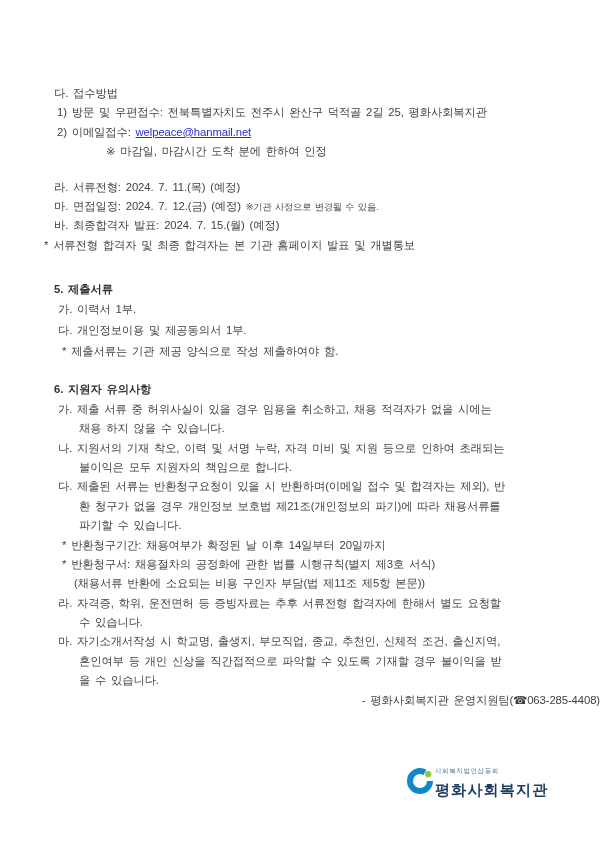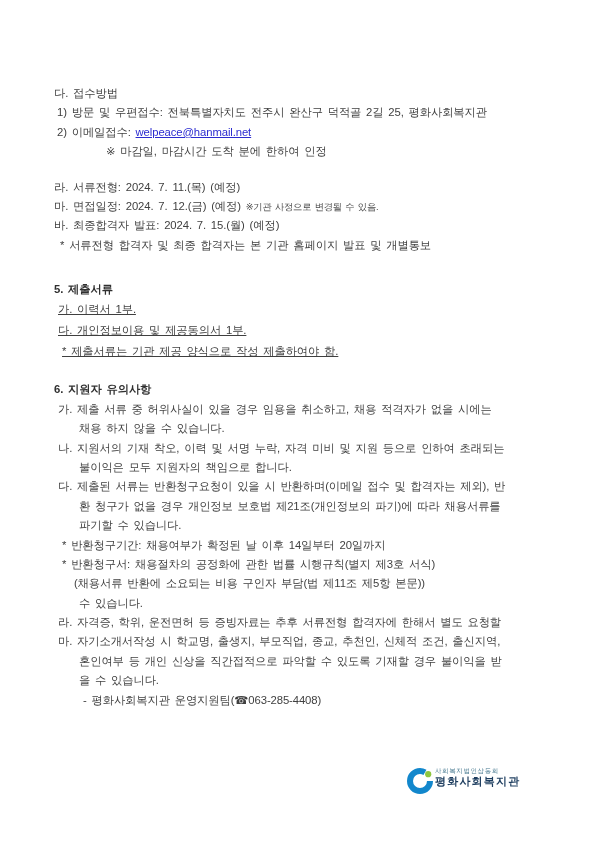--- a/index.html
+++ b/index.html
@@ -7,49 +7,49 @@
     width:600px;height:849px;position:relative;overflow:hidden;
     font-family:"Liberation Sans","DejaVu Sans",sans-serif;
     color:#3f3f3f;
   }
   .page{position:absolute;left:0;top:0;width:600px;height:605px;background:#ffffff;}
   .doc-body{position:absolute;left:0;top:84px;width:600px;}
   .line{
     height:19.4px;line-height:19.4px;white-space:nowrap;
     font-size:11.3px;letter-spacing:-0.1px;word-spacing:1.8px;
   }
-  .line.tall{height:20.8px;line-height:20.8px;text-decoration:underline;}
+  .line.tall{height:20.8px;line-height:20.8px;}
   .line.bold{font-weight:bold;color:#303030;}
   .blank{width:100%;}
   .blank.s{height:16px;}
   .blank.m{height:24.5px;}
   .blank.l{height:19px;}
   
   .ind-a{padding-left:54px;}
   .ind-h{padding-left:54px;}
   .ind-num{padding-left:57px;}
   .ind-note{padding-left:106px;}
-  .ind-star1{padding-left:60px;}
+  .ind-star1{padding-left:44px;}
   .ind-item{padding-left:58px;}
   .ind-star2{padding-left:62px;}
   .ind-cont{padding-left:79px;}
   .ind-paren{padding-left:74px;}
-  .ind-dash{padding-left:83px;}
+  .ind-dash{padding-left:83px;text-align:right;}
   a.link{color:#2b2bd0;cursor:pointer;}
   .small-note{font-size:9.3px;color:#4a4a4a;letter-spacing:-0.2px;word-spacing:1px;}
   
   .logo{position:absolute;left:406px;top:764px;display:flex;align-items:flex-start;}
   .logo svg{display:block;}
   .logo-text{margin-left:-1px;padding-top:3px;}
   .logo-small{
     font-size:6.5px;line-height:8px;color:#46788f;letter-spacing:0.6px;white-space:nowrap;
   }
   .logo-name{
-    font-size:11px;line-height:13px;font-weight:bold;color:#1c3c5e;
-    letter-spacing:1.2px;white-space:nowrap;margin-top:0;
+    font-size:15px;line-height:13px;font-weight:bold;color:#1c3c5e;
+    letter-spacing:1.2px;white-space:nowrap;margin-top:8px;
   }
 </style>
 </head>
 <body>
 
 <div class="page">
 
   <div class="doc-body" id="doc-body">
       <div class="line ind-a"><span>다. 접수방법</span></div>
       <div class="line ind-num"><span>1) 방문 및 우편접수: 전북특별자치도 전주시 완산구 덕적골 2길 25, 평화사회복지관</span></div>
@@ -70,22 +70,22 @@
       <div class="line ind-item"><span>가. 제출 서류 중 허위사실이 있을 경우 임용을 취소하고, 채용 적격자가 없을 시에는</span></div>
       <div class="line ind-cont"><span>채용 하지 않을 수 있습니다.</span></div>
       <div class="line ind-item"><span>나. 지원서의 기재 착오, 이력 및 서명 누락, 자격 미비 및 지원 등으로 인하여 초래되는</span></div>
       <div class="line ind-cont"><span>불이익은 모두 지원자의 책임으로 합니다.</span></div>
       <div class="line ind-item"><span>다. 제출된 서류는 반환청구요청이 있을 시 반환하며(이메일 접수 및 합격자는 제외), 반</span></div>
       <div class="line ind-cont"><span>환 청구가 없을 경우 개인정보 보호법 제21조(개인정보의 파기)에 따라 채용서류를</span></div>
       <div class="line ind-cont"><span>파기할 수 있습니다.</span></div>
       <div class="line ind-star2"><span>* 반환청구기간: 채용여부가 확정된 날 이후 14일부터 20일까지</span></div>
       <div class="line ind-star2"><span>* 반환청구서: 채용절차의 공정화에 관한 법률 시행규칙(별지 제3호 서식)</span></div>
       <div class="line ind-paren"><span>(채용서류 반환에 소요되는 비용 구인자 부담(법 제11조 제5항 본문))</span></div>
+      <div class="line ind-item"><span>라. 자격증, 학위, 운전면허 등 증빙자료는 추후 서류전형 합격자에 한해서 별도 요청할</span></div>
       <div class="line ind-cont"><span>수 있습니다.</span></div>
-      <div class="line ind-item"><span>라. 자격증, 학위, 운전면허 등 증빙자료는 추후 서류전형 합격자에 한해서 별도 요청할</span></div>
       <div class="line ind-item"><span>마. 자기소개서작성 시 학교명, 출생지, 부모직업, 종교, 추천인, 신체적 조건, 출신지역,</span></div>
       <div class="line ind-cont"><span>혼인여부 등 개인 신상을 직간접적으로 파악할 수 있도록 기재할 경우 불이익을 받</span></div>
       <div class="line ind-cont"><span>을 수 있습니다.</span></div>
       <div class="line ind-dash"><span>- 평화사회복지관 운영지원팀(☎063-285-4408)</span></div>
     </div>
 
   <div class="logo">
     <svg width="30" height="34" viewBox="0 0 30 34">
       <circle cx="14" cy="17" r="10" fill="none" stroke="#1287cc" stroke-width="6" stroke-dasharray="52 10.8"></circle>
       <circle cx="22.2" cy="10.2" r="3.1" fill="#8dc63f"></circle>

